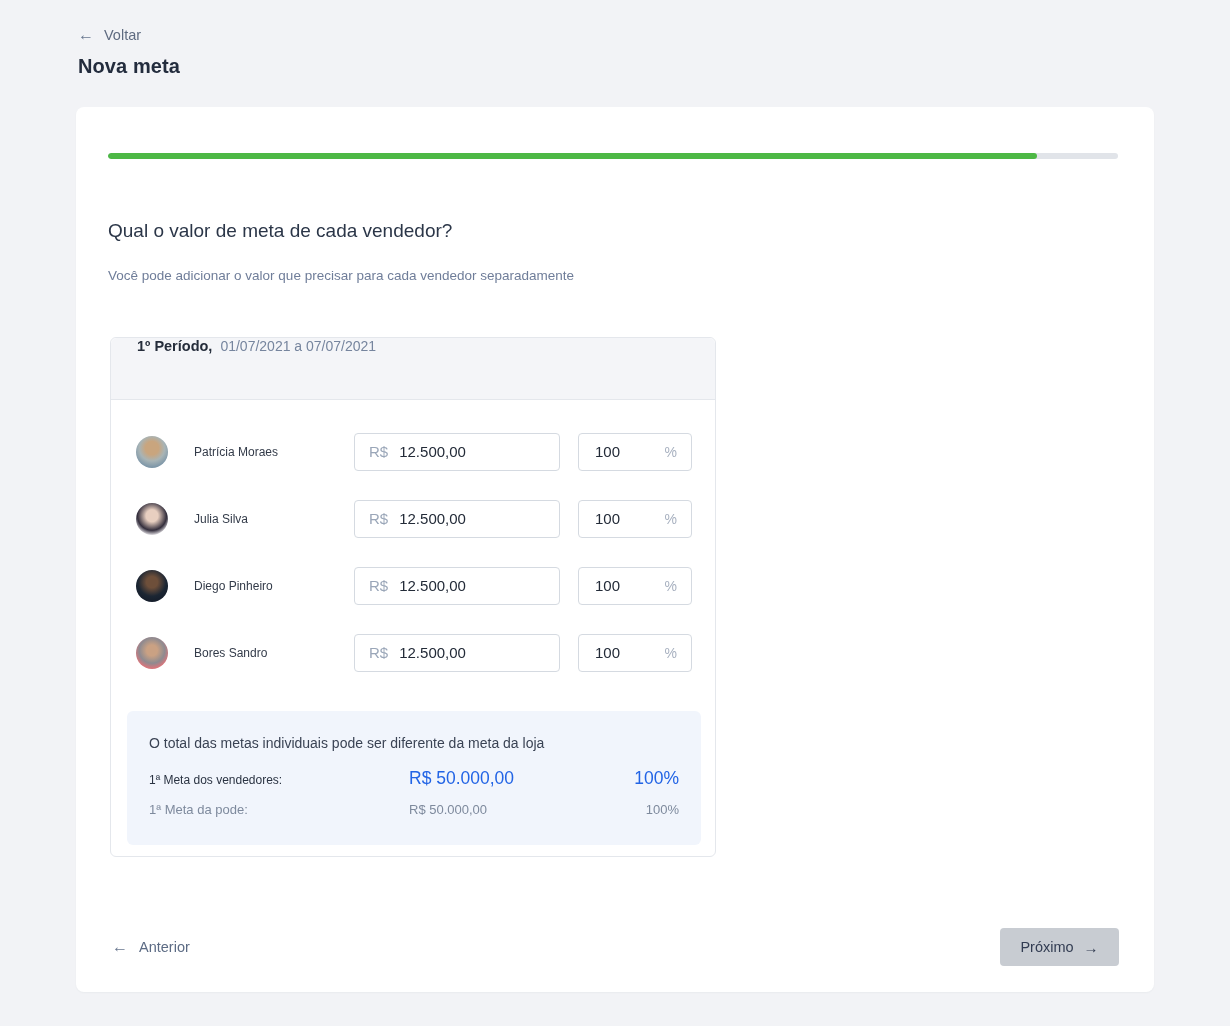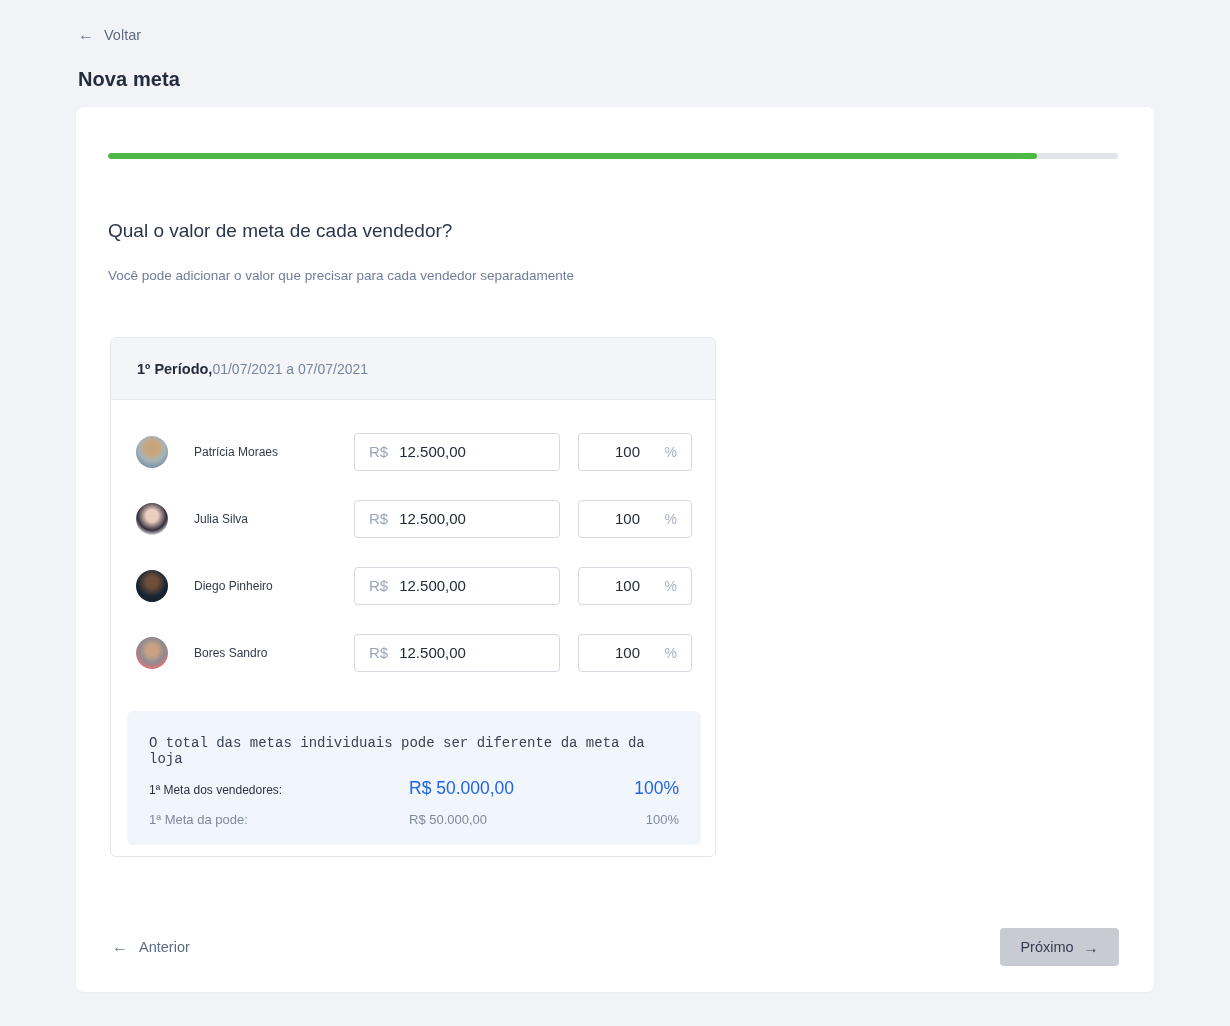--- a/index.html
+++ b/index.html
@@ -12,21 +12,21 @@
   }
 
   
   .page-header { position: absolute; left: 78px; top: 26px; }
   .back-link {
     display: inline-flex; align-items: center; gap: 10px;
     color: #5f6b80; font-size: 14.5px; cursor: pointer; text-decoration: none;
   }
   .back-link .arrow { font-size: 16px; color: #6a7890; }
   .page-title {
-    margin-top: 24px; font-size: 20px; font-weight: 700; color: #232c3d;
+    margin-top: 11px; font-size: 20px; font-weight: 700; color: #232c3d;
     letter-spacing: 0.1px;
   }
 
   
   .card {
     position: absolute; left: 76px; top: 107px;
     width: 1078px; height: 885px;
     background: #ffffff; border-radius: 8px;
     box-shadow: 0 1px 2px rgba(30,40,60,0.04);
   }
@@ -53,21 +53,21 @@
   .panel {
     position: absolute; left: 34px; top: 230px;
     width: 606px; height: 520px;
     border: 1px solid #e4e7ec; border-radius: 6px;
     background: #ffffff;
   }
   .panel-header {
     height: 62px; background: #f4f5f8;
     border-bottom: 1px solid #e4e7ec;
     border-radius: 6px 6px 0 0;
-    display: flex; align-items: center; padding-left: 26px; 
+    display: flex; padding-left: 26px; gap: 8px;
   }
   .period-label { font-size: 14.5px; font-weight: 700; color: #252d3b; }
   .period-range { font-size: 14px; color: #76859e; }
 
   .rows { padding-top: 18px; }
   .vendor-row {
     height: 67px; display: flex; align-items: center; padding-left: 25px;
   }
   .avatar {
     width: 32px; height: 32px; border-radius: 50%;
@@ -93,32 +93,31 @@
   }
   .percent-field {
     width: 114px; height: 38px; flex: none;
     border: 1px solid #d5dae1; border-radius: 4px;
     display: flex; align-items: center; padding: 0 14px 0 16px; background: #fff;
   }
   .percent-input {
     border: none; outline: none; width: 100%;
     font-size: 15px; color: #232b38; font-family: "Liberation Sans", sans-serif;
     background: transparent;
-    margin-left: 20px;
   }
   .percent-suffix { font-size: 14px; color: #a8b1c0; }
 
   
   .summary-box {
     position: absolute; left: 16px; top: 373px;
     width: 574px; height: 134px;
     background: #f1f5fc; border-radius: 6px;
     padding: 24px 22px 0 22px;
   }
-  .summary-note { font-size: 14px; color: #3a4354; margin-bottom: 11px; font-family: Liberation Mono, monospace; }
+  .summary-note { font-size: 14px; color: #3a4354; margin-bottom: 17px; }
   .summary-main {
     display: flex; align-items: baseline; margin-bottom: 13px;
   }
   .summary-main .label { width: 260px; flex: none; font-size: 12px; color: #2a3342; }
   .summary-main .value { font-size: 17.5px; font-weight: 500; }
   .summary-main .pct   { margin-left: auto; font-size: 17.5px; font-weight: 500; }
   .summary-sub { display: flex; align-items: baseline; }
   .summary-sub .label { width: 260px; flex: none; font-size: 13px; color: #7e8a9d; }
   .summary-sub .value { font-size: 13px; color: #7e8a9d; }
   .summary-sub .pct   { margin-left: auto; font-size: 13px; color: #7e8a9d; }

